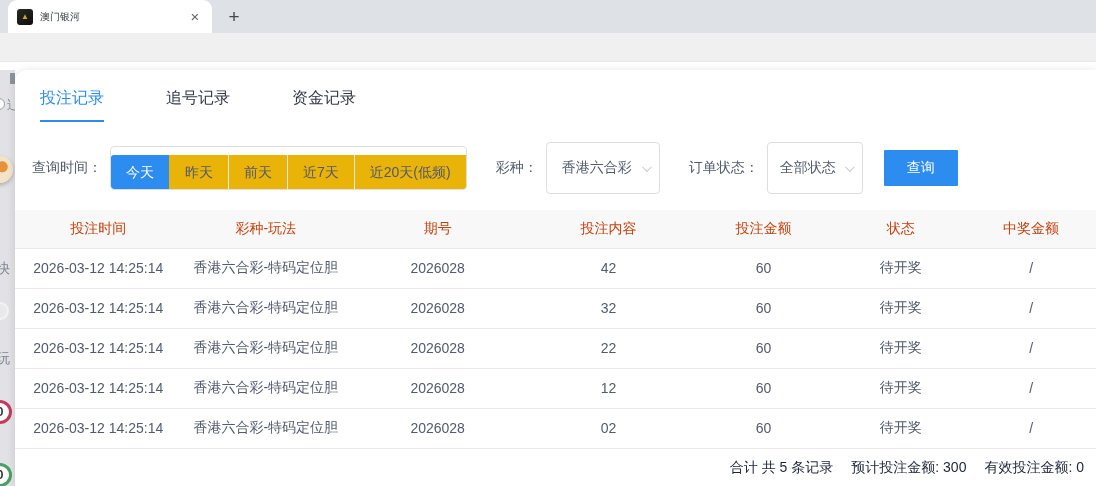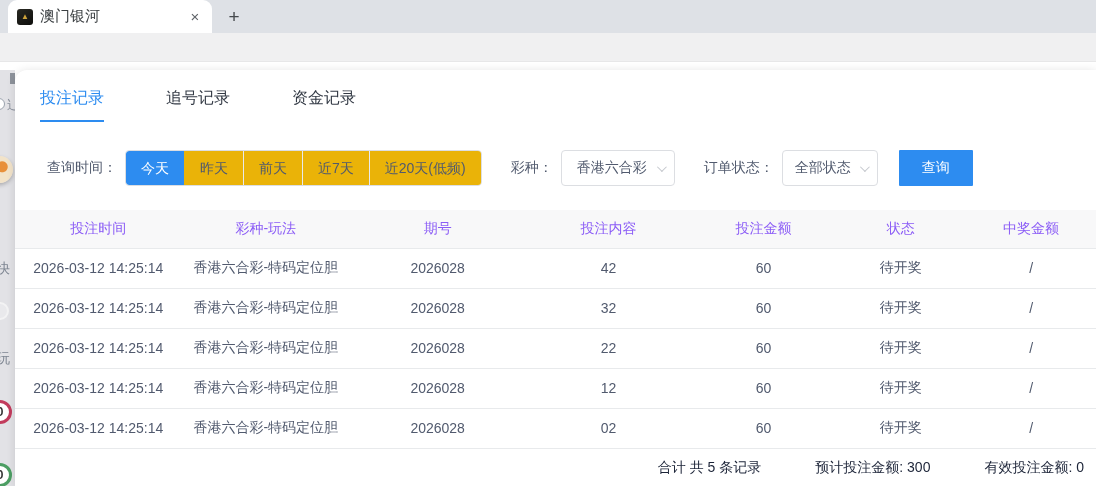--- a/index.html
+++ b/index.html
@@ -7,21 +7,21 @@
     font-family:"Liberation Sans","DejaVu Sans",sans-serif; background:#fff; }
   .screen { position:relative; width:1096px; height:486px; }
 
   
   .tabbar { position:absolute; left:0; top:0; width:1096px; height:33px; background:#dee1e6; }
   .btab { position:absolute; left:8px; top:0; width:204px; height:33px; background:#fff;
     border-radius:9px 9px 0 0; display:flex; align-items:center; padding:0 8px 0 9px; }
   .favicon { width:16px; height:16px; border-radius:3px; background:linear-gradient(145deg,#2a2a24,#0d0d0b);
     display:flex; align-items:center; justify-content:center; flex:0 0 16px; }
   .favicon .tri { color:#cfa43b; font-size:8px; line-height:1; }
-  .btab-title { font-size:15px; color:#3c4043; margin-left:7px; flex:1; white-space:nowrap;
+  .btab-title { font-size:10px; color:#3c4043; margin-left:7px; flex:1; white-space:nowrap;
     overflow:hidden; }
   .btab-close { font-size:15px; color:#5f6368; width:18px; height:18px; line-height:17px;
     text-align:center; border-radius:50%; cursor:pointer; }
   .newtab { position:absolute; left:222px; top:5px; width:24px; height:24px; font-size:19px;
     color:#45494d; text-align:center; line-height:23px; border-radius:50%; cursor:pointer; }
 
   .toolstrip { position:absolute; left:0; top:33px; width:1096px; height:29px; background:#f0f0f1;
     border-bottom:1px solid #e7e7e8; }
 
   
@@ -48,47 +48,47 @@
 
   
   .card { position:absolute; left:15px; top:8px; width:1081px; height:416px; background:#fff;
     border-top-left-radius:12px; box-shadow:0 1px 10px rgba(0,0,0,.12); overflow:hidden; }
 
   .ptabs { display:flex; gap:62px; padding:18px 0 0 25px; }
   .ptab { font-size:16px; color:#333a45; padding-bottom:11px; border-bottom:2px solid transparent;
     cursor:pointer; }
   .ptab.active { color:var(--accent,#2d8cf0); border-bottom-color:var(--accent,#2d8cf0); }
 
-  .filters { display:flex; align-items:center; margin-top:28px; padding-left:32px; height:36px; }
+  .filters { display:flex; align-items:center; margin-top:28px; padding-left:17px; height:36px; }
   .flabel { font-size:14px; color:#515a6e; margin-right:8px; white-space:nowrap; }
   .lab2 { margin-left:29px; }
-  .btngroup { display:flex; border:1px solid #dcdee2; border-radius:4px; overflow:hidden; height:36px;align-items:flex-end; }
+  .btngroup { display:flex; border:1px solid #dcdee2; border-radius:4px; overflow:hidden; height:44px;align-items:flex-end; }
   .bg-item { padding:0 15px; line-height:34px; font-size:14px; color:#515a6e; background:#eab308;
     cursor:pointer; white-space:nowrap; }
   .bg-item + .bg-item { border-left:1px solid #e8eaec; }
   .bg-item.active { background:var(--accent,#2d8cf0); color:#fff; border-radius:3px 0 0 3px; }
   .bg-item.active + .bg-item { border-left-color:transparent; }
-  .select { width:114px; height:36px; border:1px solid #dcdee2; border-radius:4px; display:flex;
+  .select { width:114px; height:52px; border:1px solid #dcdee2; border-radius:4px; display:flex;
     align-items:center; justify-content:space-between; padding:0 10px 0 15px; cursor:pointer;
     font-size:14px; color:#515a6e; background:#fff; }
   .select.sel2 { width:96px; padding-left:12px; }
   .chev { width:7px; height:7px; border-right:1.5px solid #c5c8ce; border-bottom:1.5px solid #c5c8ce;
     transform:rotate(45deg) translateY(-2px); }
   .query { margin-left:21px; width:74px; height:36px; background:var(--accent,#2d8cf0); color:#fff;
     border:none; border-radius:1px; font-size:14px; cursor:pointer;
     font-family:"Liberation Sans","DejaVu Sans",sans-serif; }
 
   table { width:100%; border-collapse:collapse; margin-top:24px; table-layout:fixed; }
-  th { height:38px; background:#f8f8f9; font-size:14px; font-weight:normal; color:#8b5cf6;
+  th { height:38px; background:#f8f8f9; font-size:14px; font-weight:normal; color:#c2410c;
     text-align:center; }
   td { height:40px; font-size:14px; color:#515a6e; text-align:center; border-bottom:1px solid #e8eaec;
     white-space:nowrap;margin-left:20px; }
   tbody tr:first-child td { border-top:1px solid #e8eaec; }
 
-  .summary { height:38px; display:flex; align-items:center; justify-content:flex-end; gap:54px;
+  .summary { height:38px; display:flex; align-items:center; justify-content:flex-end; gap:18px;
     padding-right:12px; font-size:14px; color:#1c2438; }
 </style>
 </head>
 <body>
 
 <div class="screen">
 
   <div class="tabbar">
     <div class="btab">
       <span class="favicon">

